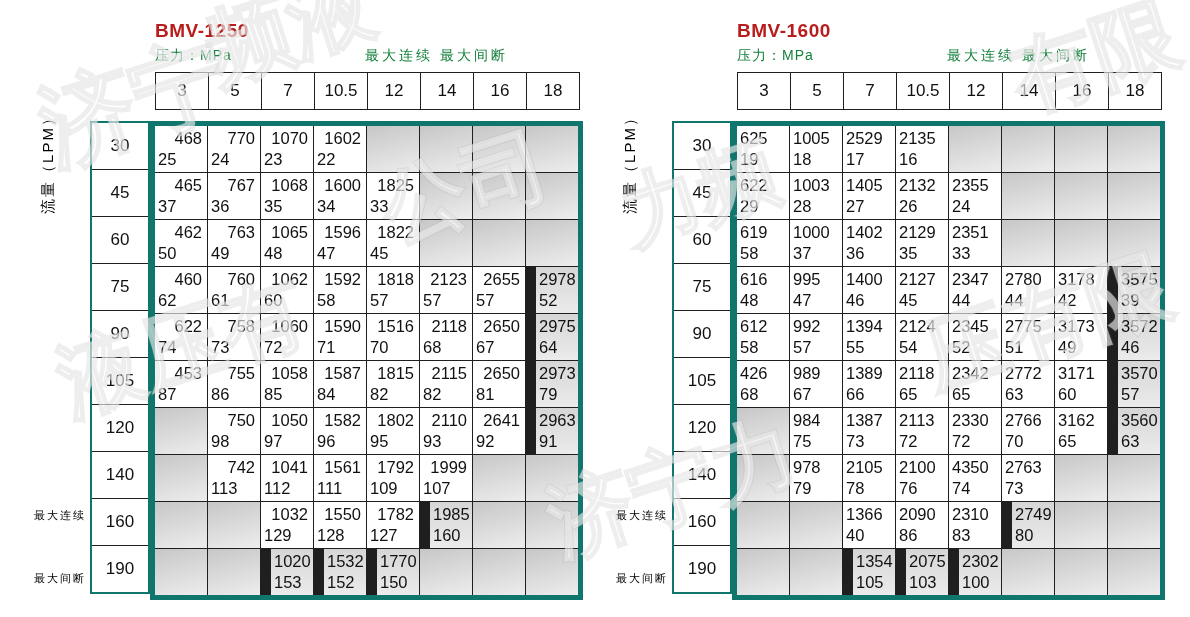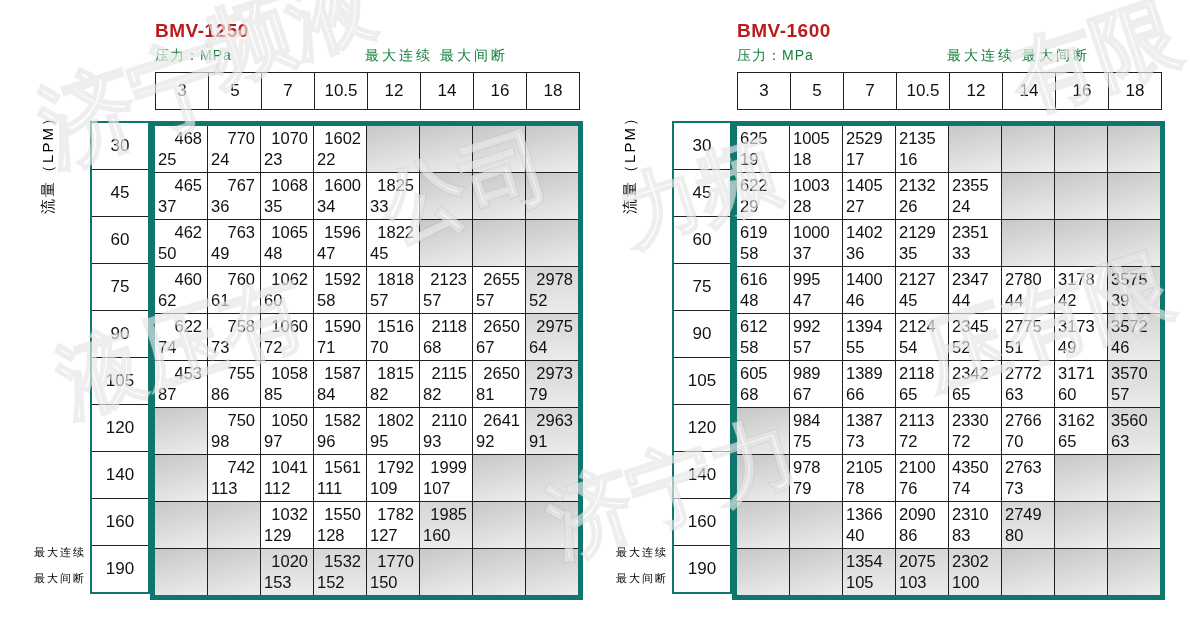--- a/index.html
+++ b/index.html
@@ -42,26 +42,26 @@
   .t-grid{
     position:absolute;left:112px;top:121px;
     display:grid;grid-template-columns:repeat(8,52px);grid-auto-rows:46px;
     gap:1px;background:#1f1f1f;border:5px solid #0f766e;
   }
   .cell{background:#fff;padding:2px 3px 0 3px;font-size:16.5px;line-height:21px;}
   .cell .v1,.cell .v2{display:block;}
   .t-right .cell .v1{text-align:right;padding-right:2px;}
   .cell .v2{text-align:left;}
   .cell.empty{background:linear-gradient(165deg,#c7c7c7 0%,#ededed 100%);}
-  .cell.shaded{background:linear-gradient(180deg,#d6d6d6 0%,#ebebeb 100%);}
+  .cell.shaded{background:linear-gradient(180deg,#d6d6d6 0%,#ebebeb 100%);margin-left:10px;}
   .side-label{
     position:absolute;font-size:11px;letter-spacing:2px;white-space:nowrap;color:#000;
     text-align:right;width:70px;
   }
-  .side-160{left:-22px;top:508px;margin-top:37px;}
+  .side-160{left:-22px;top:508px;}
   .side-190{left:-22px;top:555px;margin-top:16px;}
   .wm{
     position:absolute;z-index:6;pointer-events:none;font-weight:bold;
     color:rgba(255,255,255,0.62);
     -webkit-text-stroke:2px rgba(150,150,150,0.16);
     transform:rotate(-18deg);white-space:nowrap;
     font-family:"DejaVu Sans",sans-serif;
   }
 </style>
 </head>
@@ -518,21 +518,21 @@
       </div>
       <div class="cell">
         <span class="v1">3173</span>
         <span class="v2">49</span>
       </div>
       <div class="cell shaded">
         <span class="v1">3572</span>
         <span class="v2">46</span>
       </div>
       <div class="cell">
-        <span class="v1">605</span>
+        <span class="v1">426</span>
         <span class="v2">68</span>
       </div>
       <div class="cell">
         <span class="v1">989</span>
         <span class="v2">67</span>
       </div>
       <div class="cell">
         <span class="v1">1389</span>
         <span class="v2">66</span>
       </div>

